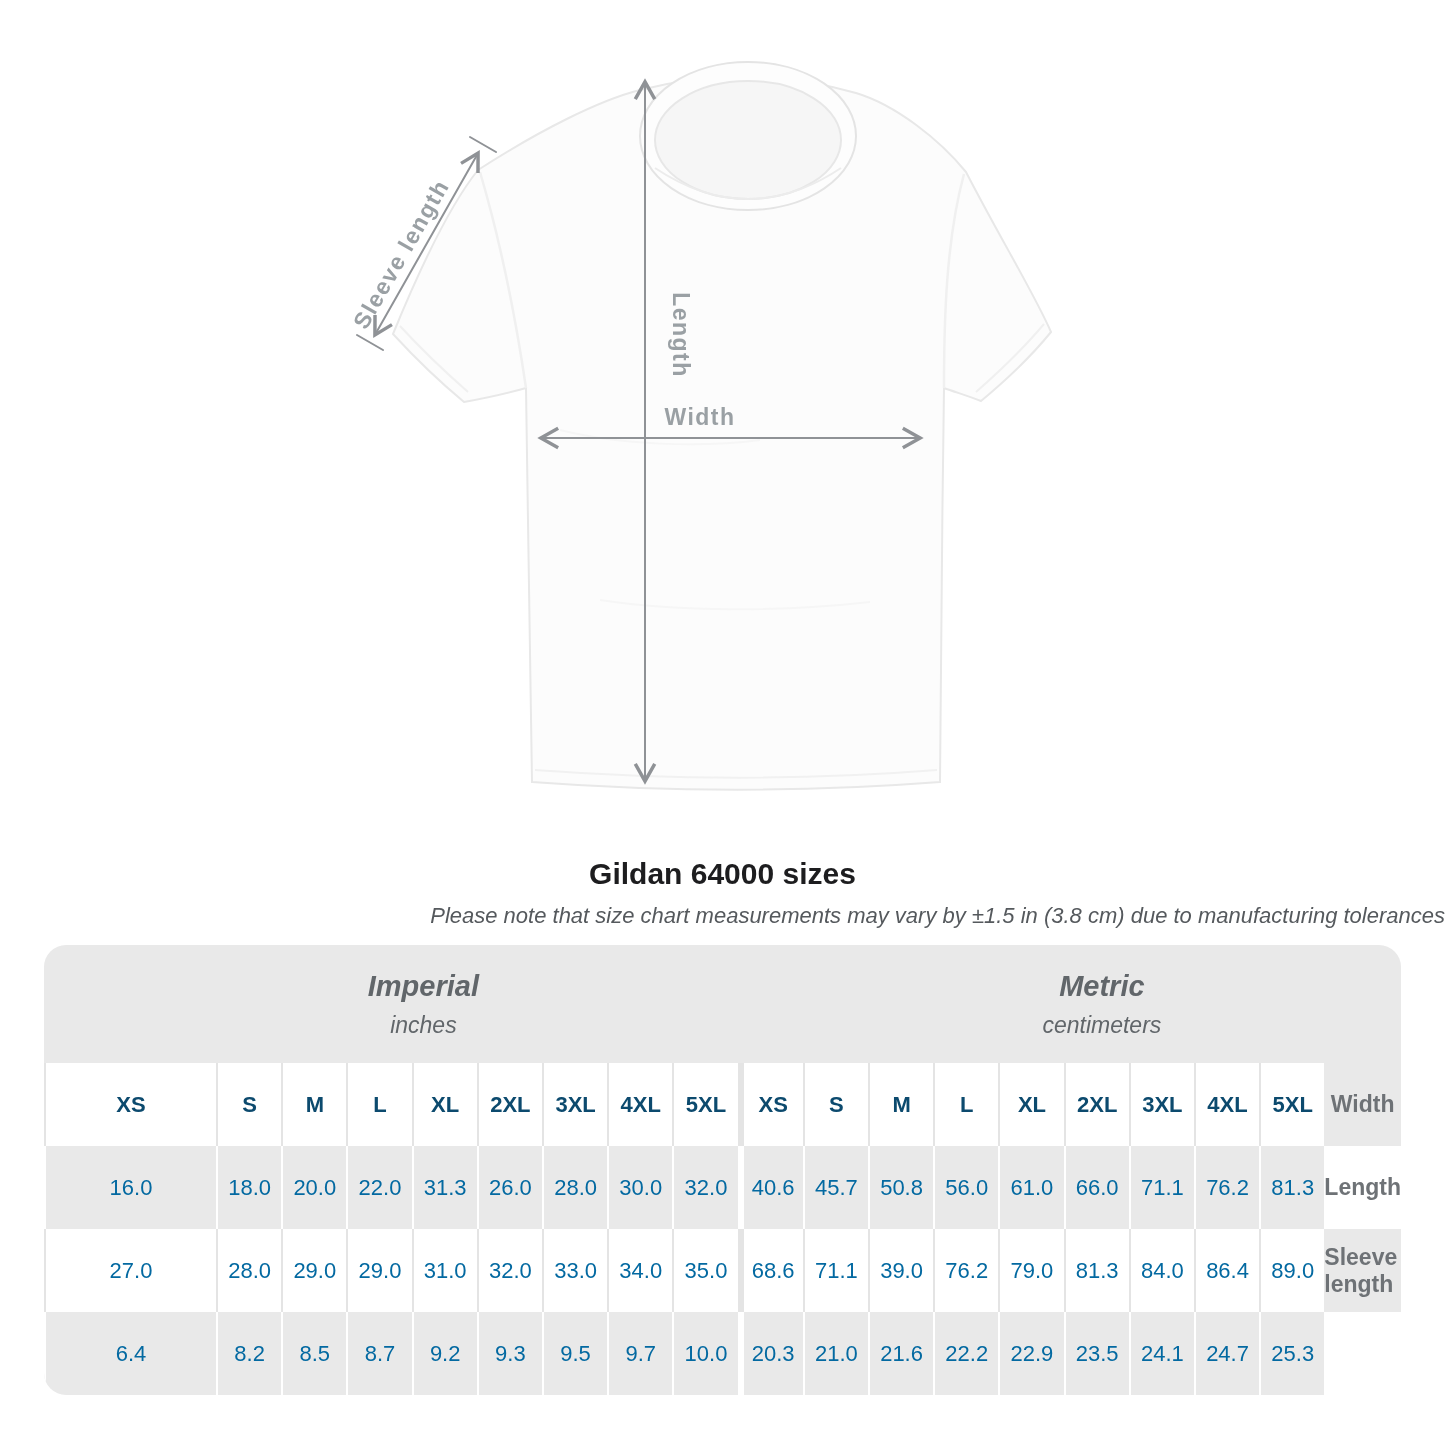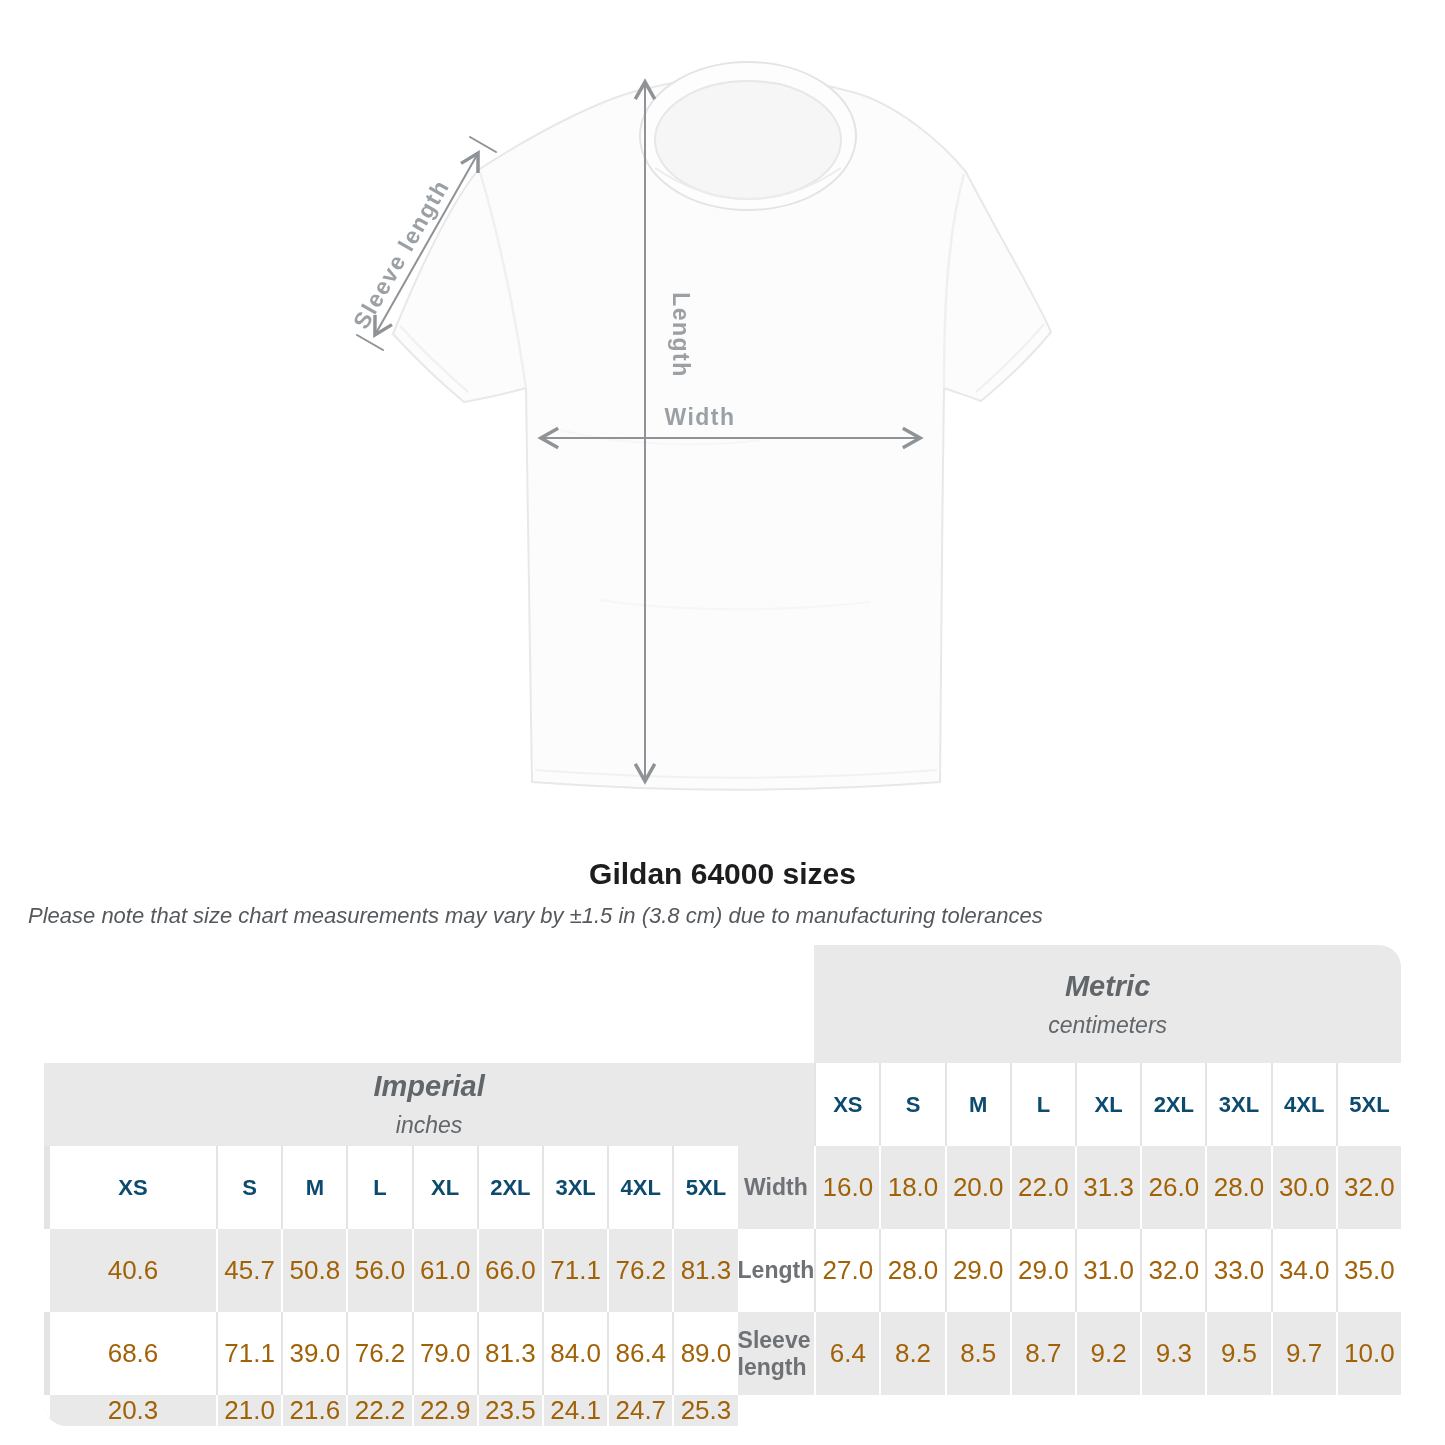--- a/index.html
+++ b/index.html
@@ -8,21 +8,21 @@
 
   
   .shirt-area { position:relative; width:1445px; height:845px; }
   .shirt-area svg { display:block; }
   .annot-label { font-family:"Liberation Sans", sans-serif; font-weight:bold;
                  font-size:23px; fill:#9aa0a4; letter-spacing:1.5px; }
 
   
   .page-title { margin-top:8px; text-align:center; font-size:30px; font-weight:bold;
                 color:#1d1d1f; line-height:42px; }
-  .page-subtitle { margin-top:6px; text-align:left; font-size:22px; font-style:italic;
+  .page-subtitle { margin-top:6px; text-align:right; font-size:22px; font-style:italic;
                    color:#55595d; line-height:30px;padding-left:28px; }
 
   
   .size-table {
     margin:14px 0 0 44px;
     width:1357px;
     display:grid;
     grid-template-columns:172px repeat(18, 1fr);
     grid-template-rows:118px 83px 83px 83px 83px;
     border-radius:22px;
@@ -38,21 +38,21 @@
 
   .cell { display:flex; align-items:center; justify-content:center; }
   .row-white { background:#ffffff; }
   .row-gray  { background:#e9e9e9; }
   .row-white.sep { border-left:2px solid #e4e4e4; }
   .row-gray.sep  { border-left:2px solid #ffffff; }
   .row-white.g-start { border-left:6px solid #e4e4e4; }
   .row-gray.g-start  { border-left:6px solid #ffffff; }
   .c-hdr   { font-size:22px; font-weight:bold; color:#0c4a6e; }
   .c-label { font-size:23px; font-weight:bold; color:#6e7276; }
-  .c-data  { font-size:26px; color:#a16207; }
+  .c-data  { font-size:22px; color:#0369a1; }
 </style>
 </head>
 <body>
 
 <div class="shirt-area">
   <svg width="1445" height="845" viewBox="0 0 1445 845">
     <defs>
       <marker id="ah" viewBox="0 0 12 12" refX="9" refY="6" markerWidth="13" markerHeight="13" orient="auto-start-reverse">
         <path d="M2,1.5 L10,6 L2,10.5" fill="none" stroke="#8f9296" stroke-width="1.6"></path>
       </marker>
@@ -102,27 +102,27 @@
       <text class="annot-label" text-anchor="middle" transform="translate(673,335) rotate(90)">Length</text>
       <text class="annot-label" text-anchor="middle" x="700" y="425">Width</text>
     </g>
   </svg>
 </div>
 
 <div class="page-title">Gildan 64000 sizes</div>
 <div class="page-subtitle">Please note that size chart measurements may vary by ±1.5 in (3.8 cm) due to manufacturing tolerances</div>
 
 <div class="size-table">
+  <div class="band band-imperial">
+    <div class="g-name">Imperial</div>
+    <div class="g-unit">inches</div>
+  </div>
   <div class="band band-metric">
     <div class="g-name">Metric</div>
     <div class="g-unit">centimeters</div>
-  </div>
-  <div class="band band-imperial">
-    <div class="g-name">Imperial</div>
-    <div class="g-unit">inches</div>
   </div>
 
     <div class="cell c-hdr row-white sep">XS</div>
     <div class="cell c-hdr row-white sep">S</div>
     <div class="cell c-hdr row-white sep">M</div>
     <div class="cell c-hdr row-white sep">L</div>
     <div class="cell c-hdr row-white sep">XL</div>
     <div class="cell c-hdr row-white sep">2XL</div>
     <div class="cell c-hdr row-white sep">3XL</div>
     <div class="cell c-hdr row-white sep">4XL</div>

